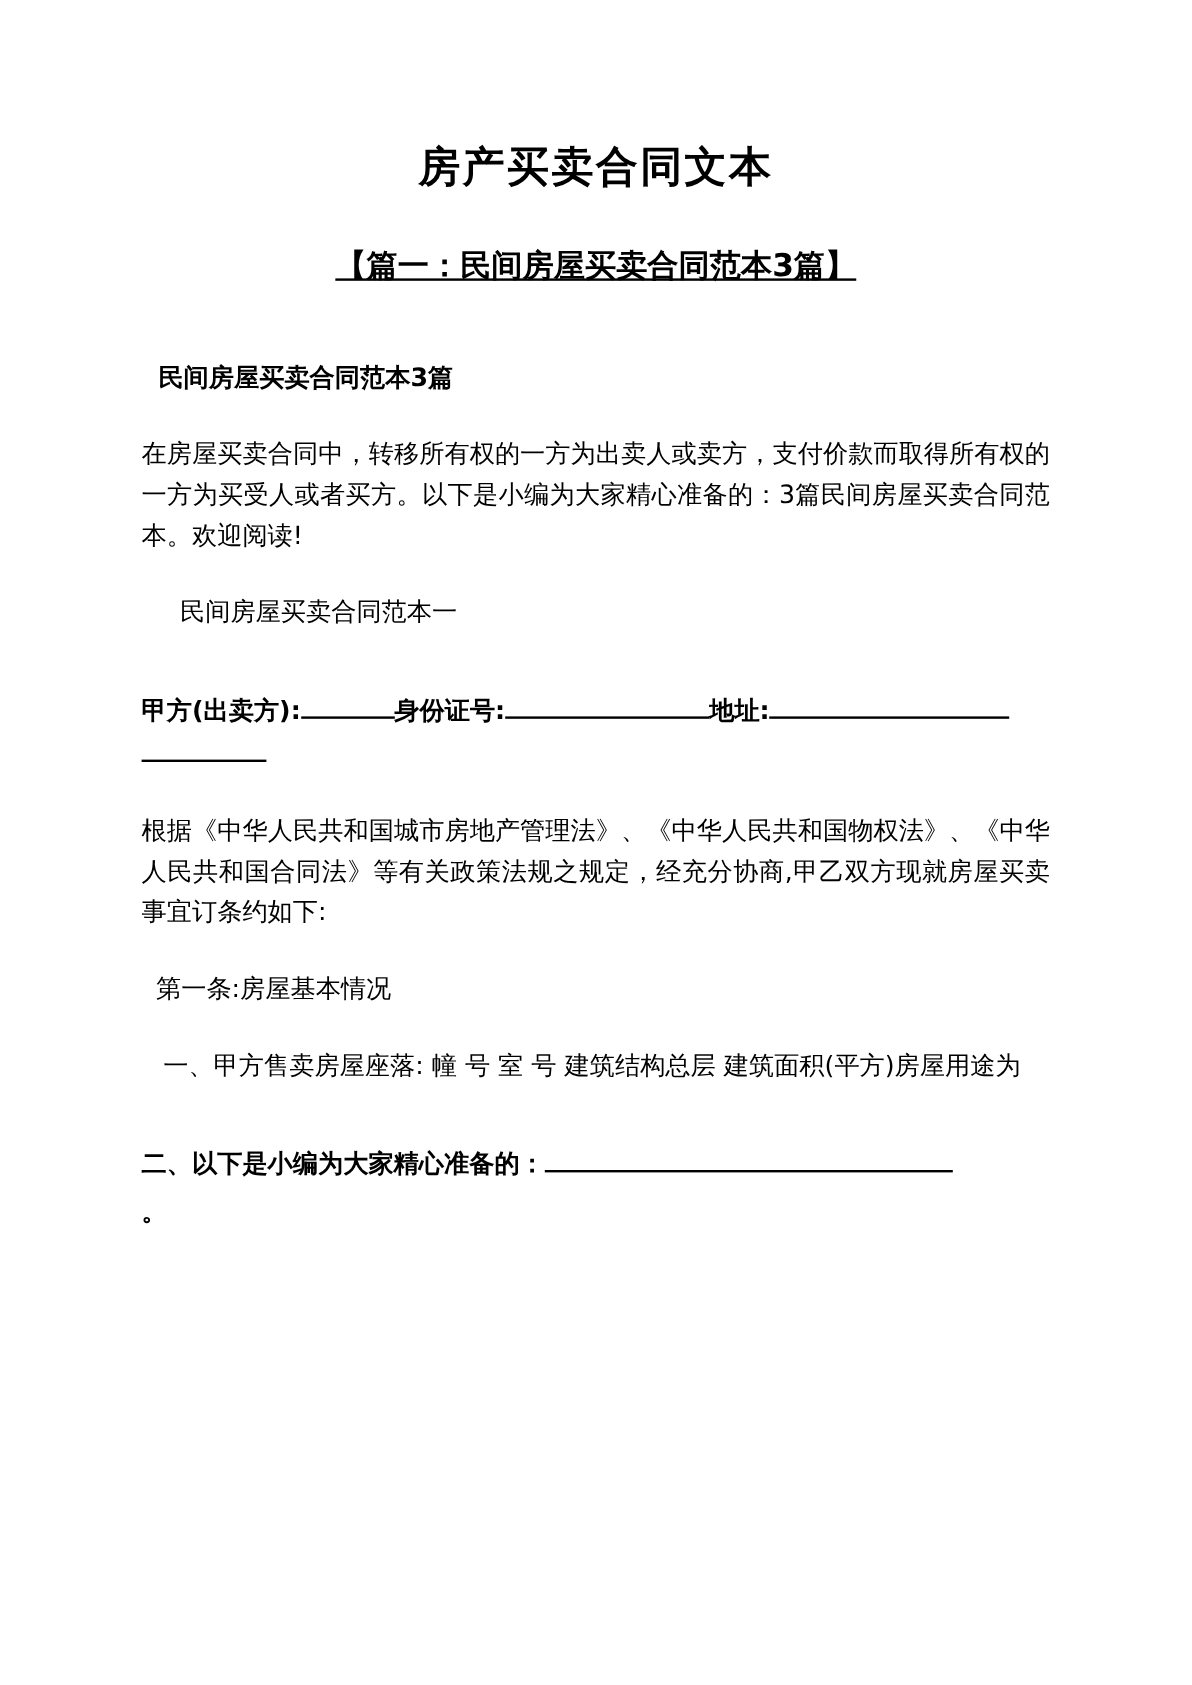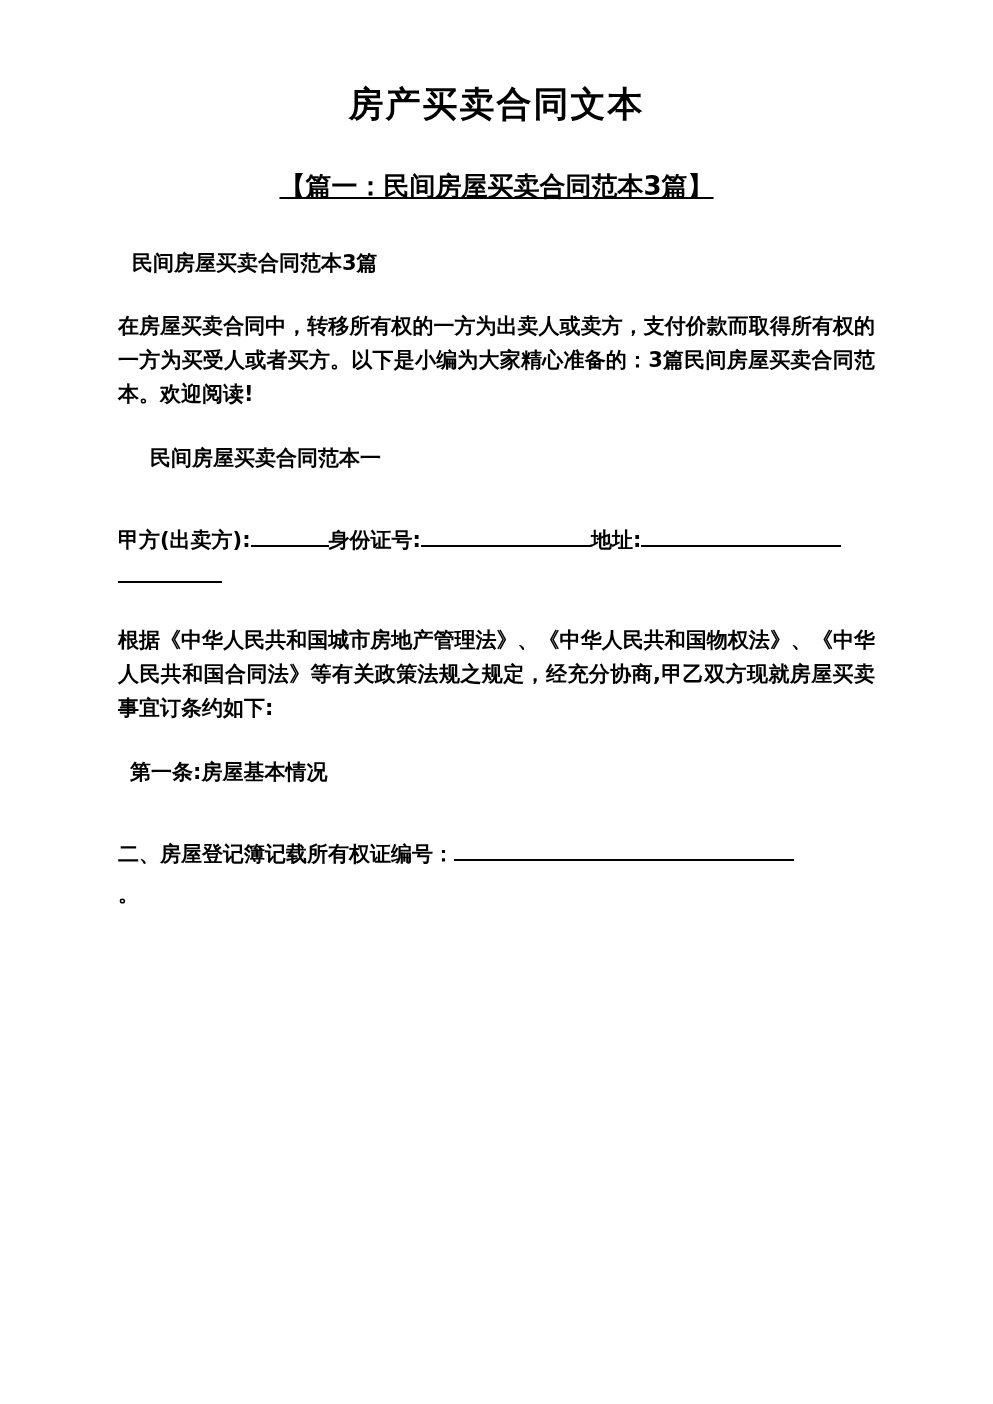--- a/index.html
+++ b/index.html
@@ -11,21 +11,21 @@
     width: 993px;
     height: 1404px;
     font-family: "DejaVu Sans", "Liberation Sans", sans-serif;
     color: #000000;
     overflow: hidden;
   }
   .page {
     box-sizing: border-box;
     width: 993px;
     height: 1404px;
-    padding: 64px 118px 60px 118px;
+    padding: 100px 118px 60px 118px;
     position: relative;
   }
   .doc-title {
     text-align: center;
     font-size: 35px;
     font-weight: bold;
     letter-spacing: 2px;
     margin: 18px 0 0 0;
     line-height: 1.3;
   }
@@ -33,26 +33,26 @@
     text-align: center;
     font-size: 26px;
     font-weight: bold;
     margin: 42px 0 0 0;
     line-height: 1.3;
     text-decoration: underline;
   }
   .section-heading {
     font-size: 21px;
     font-weight: bold;
-    margin: 46px 0 0 14px;
+    margin: 62px 0 0 14px;
     line-height: 1.4;
   }
   p.body-text {
     font-size: 21px;
-    font-weight: bold;
+    font-weight: normal;
     line-height: 1.62;
     margin: 30px 0 0 0;
     text-align: justify;
   }
   p.indent1 {
     margin-left: 32px;
   }
   p.indent-small {
     text-indent: 12px;
   }
@@ -99,20 +99,21 @@
   <div class="party-line gap-lg">
     <span class="nowrap">甲方(出卖方):</span><span class="blank b-short"></span><span>身份证号:</span><span class="blank b-mid"></span><span>地址:</span><span class="blank b-long"></span>
     <div class="tail-line"><span class="blank b-tail"></span></div>
   </div>
 
 
   <p class="body-text gap-lg">根据《中华人民共和国城市房地产管理法》、《中华人民共和国物权法》、《中华人民共和国合同法》等有关政策法规之规定，经充分协商,甲乙双方现就房屋买卖事宜订条约如下:</p>
 
   <p class="body-text indent-small">第一条:房屋基本情况</p>
 
+  <p class="body-text" style="text-indent:18px;">一、甲方售卖房屋座落: 幢 号 室 号 建筑结构总层 建筑面积(平方)房屋用途为</p>
 
 
   <div class="party-line gap-lg">
-    <span>二、房屋登记簿记载所有权证编号：</span><span class="blank b-reg"></span>
+    <span>二、以下是小编为大家精心准备的：</span><span class="blank b-reg"></span>
     <div style="margin-top:6px;">。</div>
   </div>
 
 </div>
 
 </body></html>

